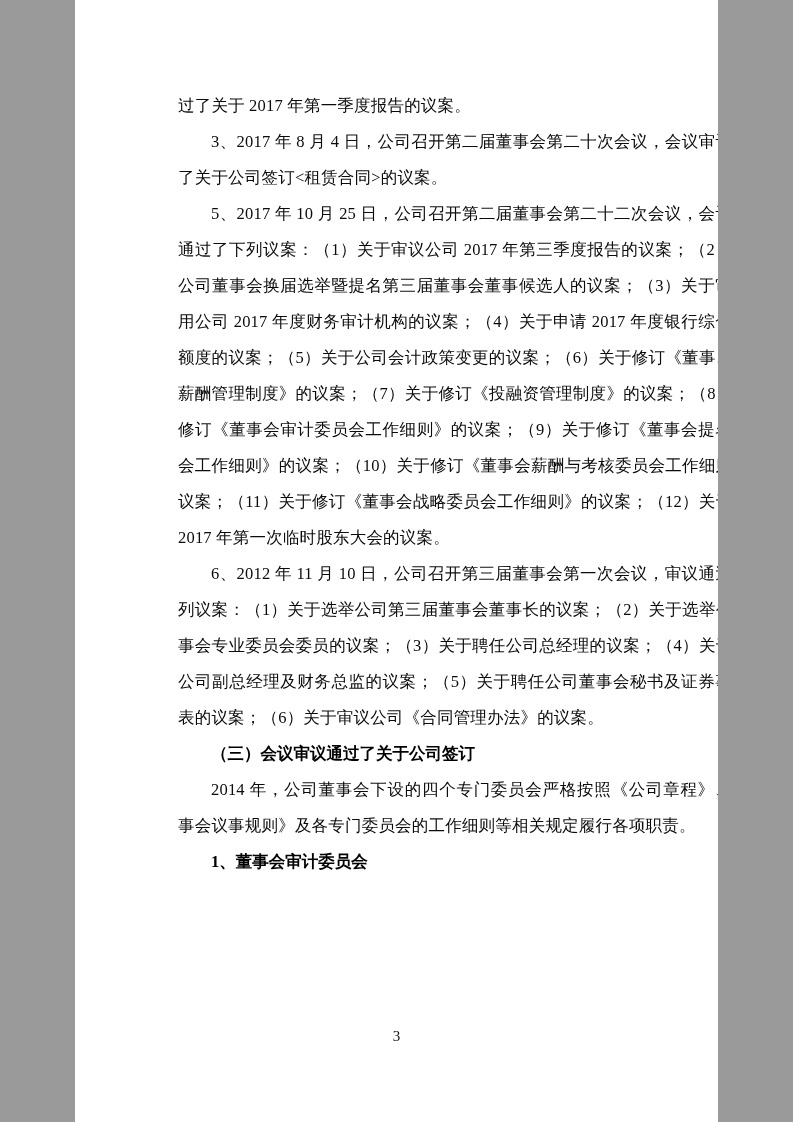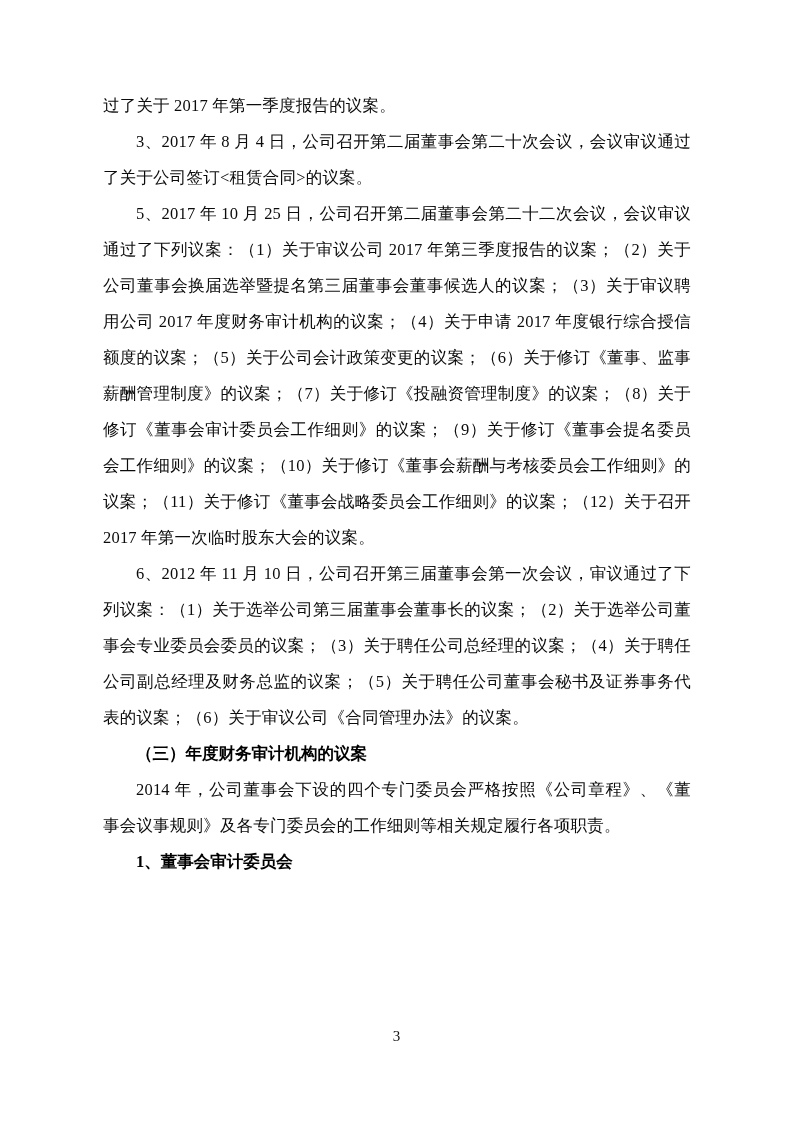--- a/index.html
+++ b/index.html
@@ -5,21 +5,21 @@
   html, body {
     margin: 0;
     padding: 0;
     background: #9a9a9a;
   }
   body {
     font-family: "Liberation Serif", "DejaVu Serif", serif;
   }
   .page {
     position: relative;
-    width: 793px;
+    width: 643px;
     height: 1122px;
     background: #ffffff;
     margin: 0 auto;
     box-sizing: border-box;
     overflow: hidden;
   }
   .content {
     position: absolute;
     left: 103px;
     top: 88px;
@@ -63,21 +63,21 @@
 
     <p class="para">过了关于 2017 年第一季度报告的议案。</p>
 
     <p class="para indent">3、2017 年 8 月 4 日，公司召开第二届董事会第二十次会议，会议审议通过了关于公司签订&lt;租赁合同&gt;的议案。</p>
 
 
     <p class="para indent">5、2017 年 10 月 25 日，公司召开第二届董事会第二十二次会议，会议审议通过了下列议案：（1）关于审议公司 2017 年第三季度报告的议案；（2）关于公司董事会换届选举暨提名第三届董事会董事候选人的议案；（3）关于审议聘用公司 2017 年度财务审计机构的议案；（4）关于申请 2017 年度银行综合授信额度的议案；（5）关于公司会计政策变更的议案；（6）关于修订《董事、监事薪酬管理制度》的议案；（7）关于修订《投融资管理制度》的议案；（8）关于修订《董事会审计委员会工作细则》的议案；（9）关于修订《董事会提名委员会工作细则》的议案；（10）关于修订《董事会薪酬与考核委员会工作细则》的议案；（11）关于修订《董事会战略委员会工作细则》的议案；（12）关于召开 2017 年第一次临时股东大会的议案。</p>
 
     <p class="para indent">6、2012 年 11 月 10 日，公司召开第三届董事会第一次会议，审议通过了下列议案：（1）关于选举公司第三届董事会董事长的议案；（2）关于选举公司董事会专业委员会委员的议案；（3）关于聘任公司总经理的议案；（4）关于聘任公司副总经理及财务总监的议案；（5）关于聘任公司董事会秘书及证券事务代表的议案；（6）关于审议公司《合同管理办法》的议案。</p>
 
-    <p class="heading">（三）年度财务审计机构的议案</p>
+    <p class="heading">（三）会议审议通过了关于公司签订</p>
 
     <p class="para indent">2014 年，公司董事会下设的四个专门委员会严格按照《公司章程》、《董事会议事规则》及各专门委员会的工作细则等相关规定履行各项职责。</p>
 
     <p class="heading">1、董事会审计委员会</p>
 
   </div>
 
   <div class="pagenum">3</div>
 </div>
 

